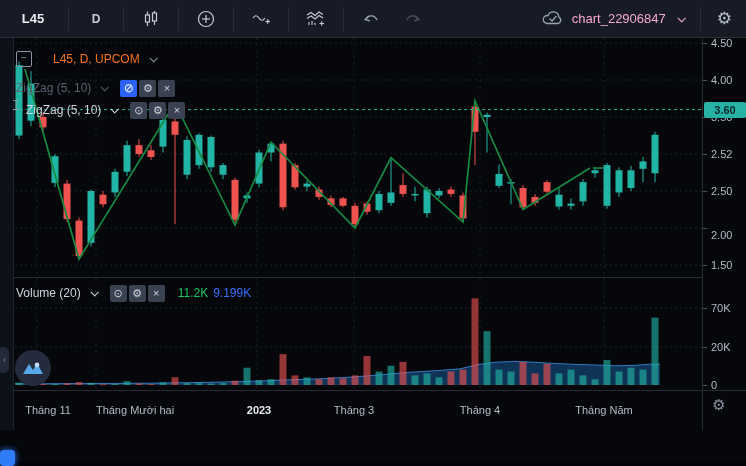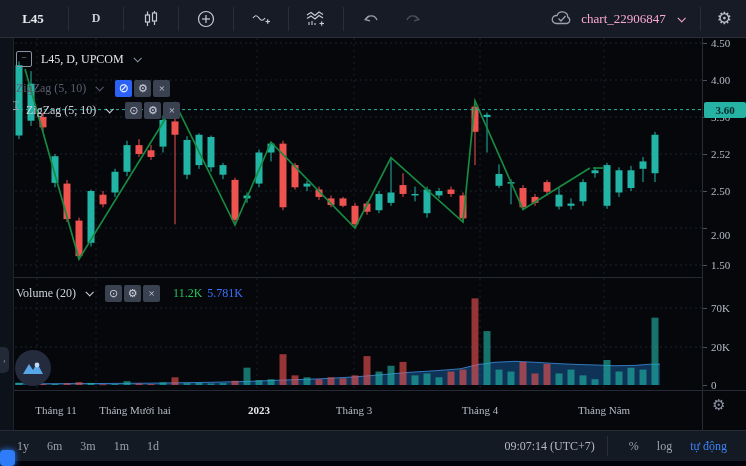--- a/index.html
+++ b/index.html
@@ -1,17 +1,17 @@
 <!DOCTYPE html>
 <html><head>
 <meta charset="utf-8">
 <style>
   html,body{margin:0;padding:0;background:#000;}
   #app{position:relative;width:746px;height:466px;background:#05070b;overflow:hidden;
-       font-family:Liberation Serif, serif;color:#cfd3dc;
+       font-family:Liberation Sans, sans-serif;color:#cfd3dc;
        -webkit-font-smoothing:antialiased;}
   
   #top-toolbar{position:absolute;left:0;top:0;width:746px;height:38px;background:#171b25;
       border-bottom:1px solid #2a2e39;display:flex;align-items:center;box-sizing:border-box;z-index:20;}
   .tb-sep{width:1px;height:24px;background:#2a2e39;margin:0 6px;}
   .tb-btn{display:flex;align-items:center;justify-content:center;height:30px;min-width:30px;
       padding:0 6px;color:#c6cbd6;cursor:pointer;}
   #symbol-btn{font-size:13px;font-weight:700;color:#e8eaee;margin-left:12px;padding:0 14px 0 6px;}
   #interval-btn{font-size:12px;font-weight:700;}
   .tb-icon svg{display:block;}
@@ -26,21 +26,21 @@
   #left-tab{position:absolute;left:0;top:347px;width:9px;height:26px;background:#232936;
       border-radius:0 5px 5px 0;color:#8a93a3;font-size:9px;display:flex;align-items:center;
       justify-content:center;cursor:pointer;z-index:6;}
   
   #chart-svg{position:absolute;left:0;top:38px;z-index:1;}
   
   .legend-row{position:absolute;left:16px;display:flex;align-items:center;gap:5px;z-index:8;font-size:12px;}
   #symbol-row{top:51px;}
   #collapse-box{width:14px;height:14px;border:1px solid #8a93a3;border-radius:2px;color:#8a93a3;
       font-size:10px;line-height:12px;text-align:center;cursor:pointer;}
-  #symbol-row .sym{color:#e5e5e5;font-weight:500;margin-left:4px;}
+  #symbol-row .sym{color:#f97316;font-weight:500;margin-left:16px;}
   #ohlc{display:flex;gap:9px;margin-left:26px;font-size:12px;}
   #ohlc .lbl{color:#d8dbe2;}
   #ohlc .val{color:#2cc0af;}
   .ind-row{height:18px;}
   #zigzag-row-1{top:79px;color:#596070;}
   #zigzag-row-2{top:101px;color:#cfd3dc;}
   #t-marker{position:absolute;left:13px;top:99px;color:#9aa2b1;font-size:10px;z-index:8;text-decoration:underline;}
   .ind-btns{display:flex;gap:2px;margin-left:8px;}
   .ind-btn{width:17px;height:17px;border-radius:2px;background:#3a4150;color:#cfd3dc;font-size:11px;
       display:flex;align-items:center;justify-content:center;cursor:pointer;}
@@ -377,21 +377,21 @@
 
   <div class="legend-row ind-row" id="volume-row">
     <span>Volume (20)</span>
     <span class="chev"></span>
     <div class="ind-btns">
       <div class="ind-btn">⊙</div>
       <div class="ind-btn">⚙</div>
       <div class="ind-btn">×</div>
     </div>
     <span class="vol-val1">11.2K</span>
-    <span class="vol-val2">5.781K</span>
+    <span class="vol-val2">9.199K</span>
   </div>
 
   <div id="logo-watermark">
     <svg width="22" height="16" viewBox="0 0 22 16">
       <path d="M1 14 L7 4 L11 10 L15 3 L21 14 Z" fill="#57a7e8"></path>
       <circle cx="15" cy="5" r="2.4" fill="#bcd9f5"></circle>
     </svg>
   </div>
 
   <div id="price-axis">
@@ -415,40 +415,24 @@
       <div class="axis-tick" style="top: 309px;"></div>
       <div class="axis-lbl" style="top: 309px;">20K</div>
       <div class="axis-tick" style="top: 347px;"></div>
       <div class="axis-lbl" style="top: 347px;">0</div>
       <div id="last-price-tag">3.60</div>
     </div>
 
   <div id="time-axis">
     <div id="axis-corner-sep"></div>
     <div id="axis-gear">⚙</div>
-  <div class="time-lbl" style="left: 56px;">Tháng 11</div>
+  <div class="time-lbl" style="left: 48px;">Tháng 11</div>
       <div class="time-lbl" style="left: 135px;">Tháng Mười hai</div>
       <div class="time-lbl bold" style="left: 259px;">2023</div>
       <div class="time-lbl" style="left: 354px;">Tháng 3</div>
       <div class="time-lbl" style="left: 480px;">Tháng 4</div>
       <div class="time-lbl" style="left: 604px;">Tháng Năm</div>
     </div>
 
-  <div id="bottom-toolbar">
-    <div id="ranges" style="display:flex">
-        <span class="range-btn">1y</span>
-        <span class="range-btn">6m</span>
-        <span class="range-btn">3m</span>
-        <span class="range-btn">1m</span>
-        <span class="range-btn">1d</span>
-      </div>
-    <div id="bt-right">
-      <span id="clock">09:07:14 (UTC+7)</span>
-      <div class="bt-sep"></div>
-      <span class="bt-btn">%</span>
-      <span class="bt-btn">log</span>
-      <span class="bt-btn" id="auto-btn">tự động</span>
-    </div>
-  </div>
 
   <div id="bottom-strip"></div>
   <div id="floating-blue"></div>
 </div>
 
 </body></html>

